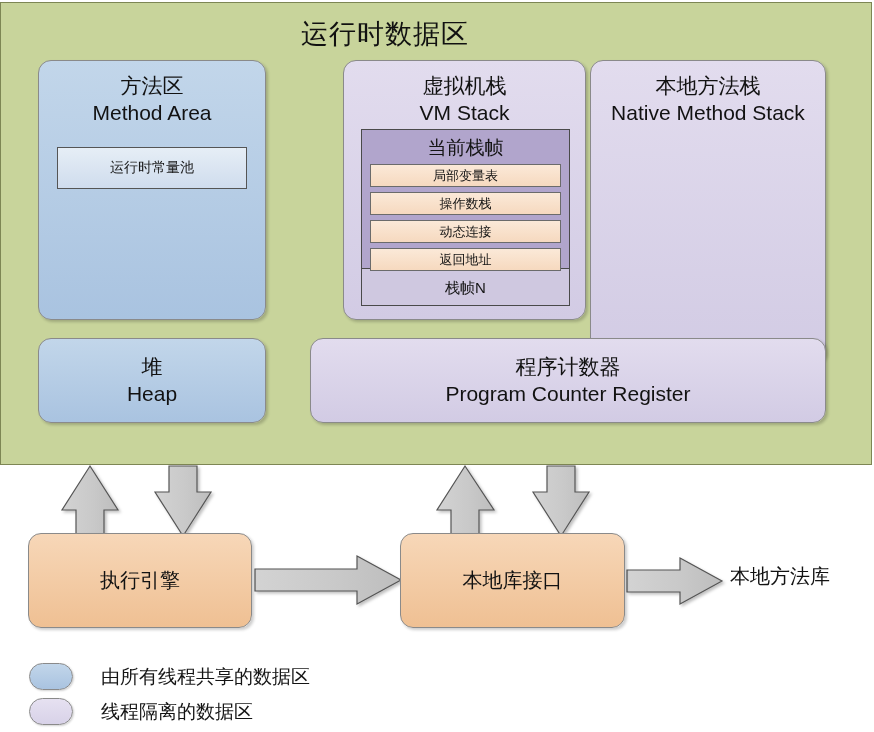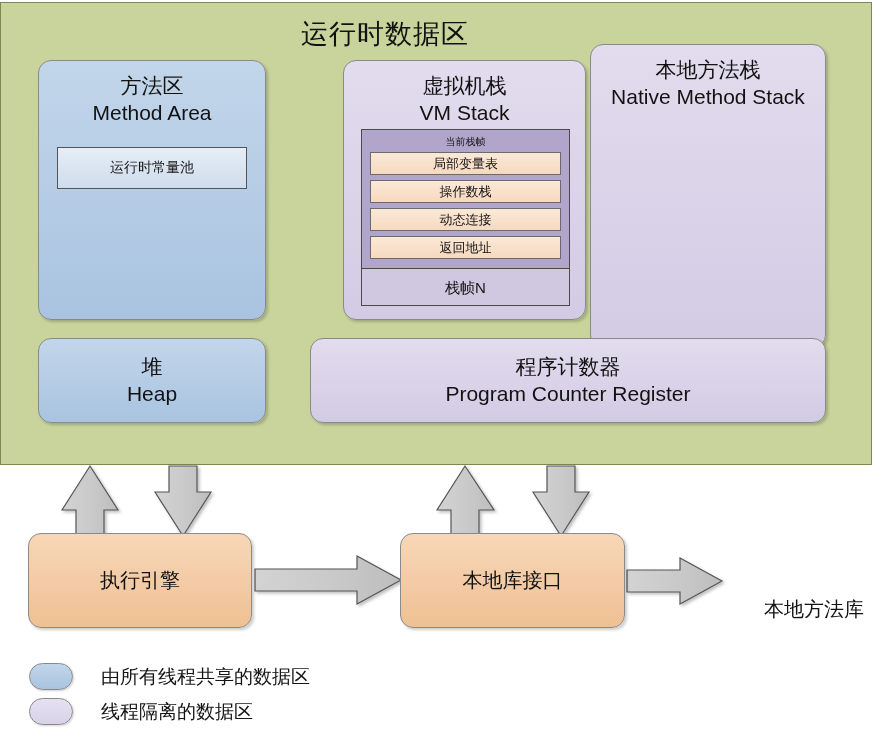--- a/index.html
+++ b/index.html
@@ -59,21 +59,21 @@
     color: #121212;
     margin-top: 12px;
     white-space: pre-line;
   }
 
   
   #method-area { left: 38px; top: 60px; width: 228px; height: 260px; }
   
   #vm-stack { left: 315px; top: 60px; width: 243px; height: 260px; margin-left: 28px; }
   
-  #native-method-stack { left: 590px; top: 44px; width: 236px; height: 304px; }
+  #native-method-stack { left: 590px; top: 60px; width: 236px; height: 304px; }
   
   #heap { left: 38px; top: 338px; width: 228px; height: 85px; justify-content: center; }
   #heap .region-title { margin-top: 0; }
   
   #pc-register { left: 310px; top: 338px; width: 516px; height: 85px; justify-content: center; align-items: center; }
   #pc-register .region-title { margin-top: 0; }
 
   
   #runtime-constant-pool {
     position: absolute;
@@ -99,21 +99,21 @@
   #current-frame {
     box-sizing: border-box;
     width: 100%;
     height: 139px;
     background: #b1a5cc;
     border-bottom: 1px solid #4a4a4a;
     padding: 3px 8px 0 8px;
   }
   #current-frame-label {
     text-align: center;
-    font-size: 10px;
+    font-size: 19px;
     color: #141414;
     padding: 2px 0 3px 0;
   }
   .frame-item {
     box-sizing: border-box;
     height: 23px;
     margin-bottom: 5px;
     background: linear-gradient(180deg, #fbe9d8 0%, #f6d9bf 100%);
     border: 1px solid #6b6b6b;
     display: flex; align-items: center; justify-content: center;
@@ -135,24 +135,23 @@
     background: linear-gradient(180deg, #f7d7b8 0%, #efc093 100%);
     box-shadow: 2px 2px 3px rgba(0,0,0,0.20);
     display: flex; align-items: center; justify-content: center;
     font-size: 20px;
     color: #121212;
   }
   #execution-engine { left: 28px; top: 533px; width: 224px; height: 95px; }
   #native-library-interface { left: 400px; top: 533px; width: 225px; height: 95px; }
 
   #native-method-library-label {
-    left: 764px; top: 563px;
+    left: 730px; top: 563px;
     font-size: 20px;
     color: #121212;
-    margin-top: 33px;
   }
 
   
   #arrow-layer {
     left: 0; top: 0;
     width: 874px; height: 732px;
     pointer-events: none;
   }
 
   

